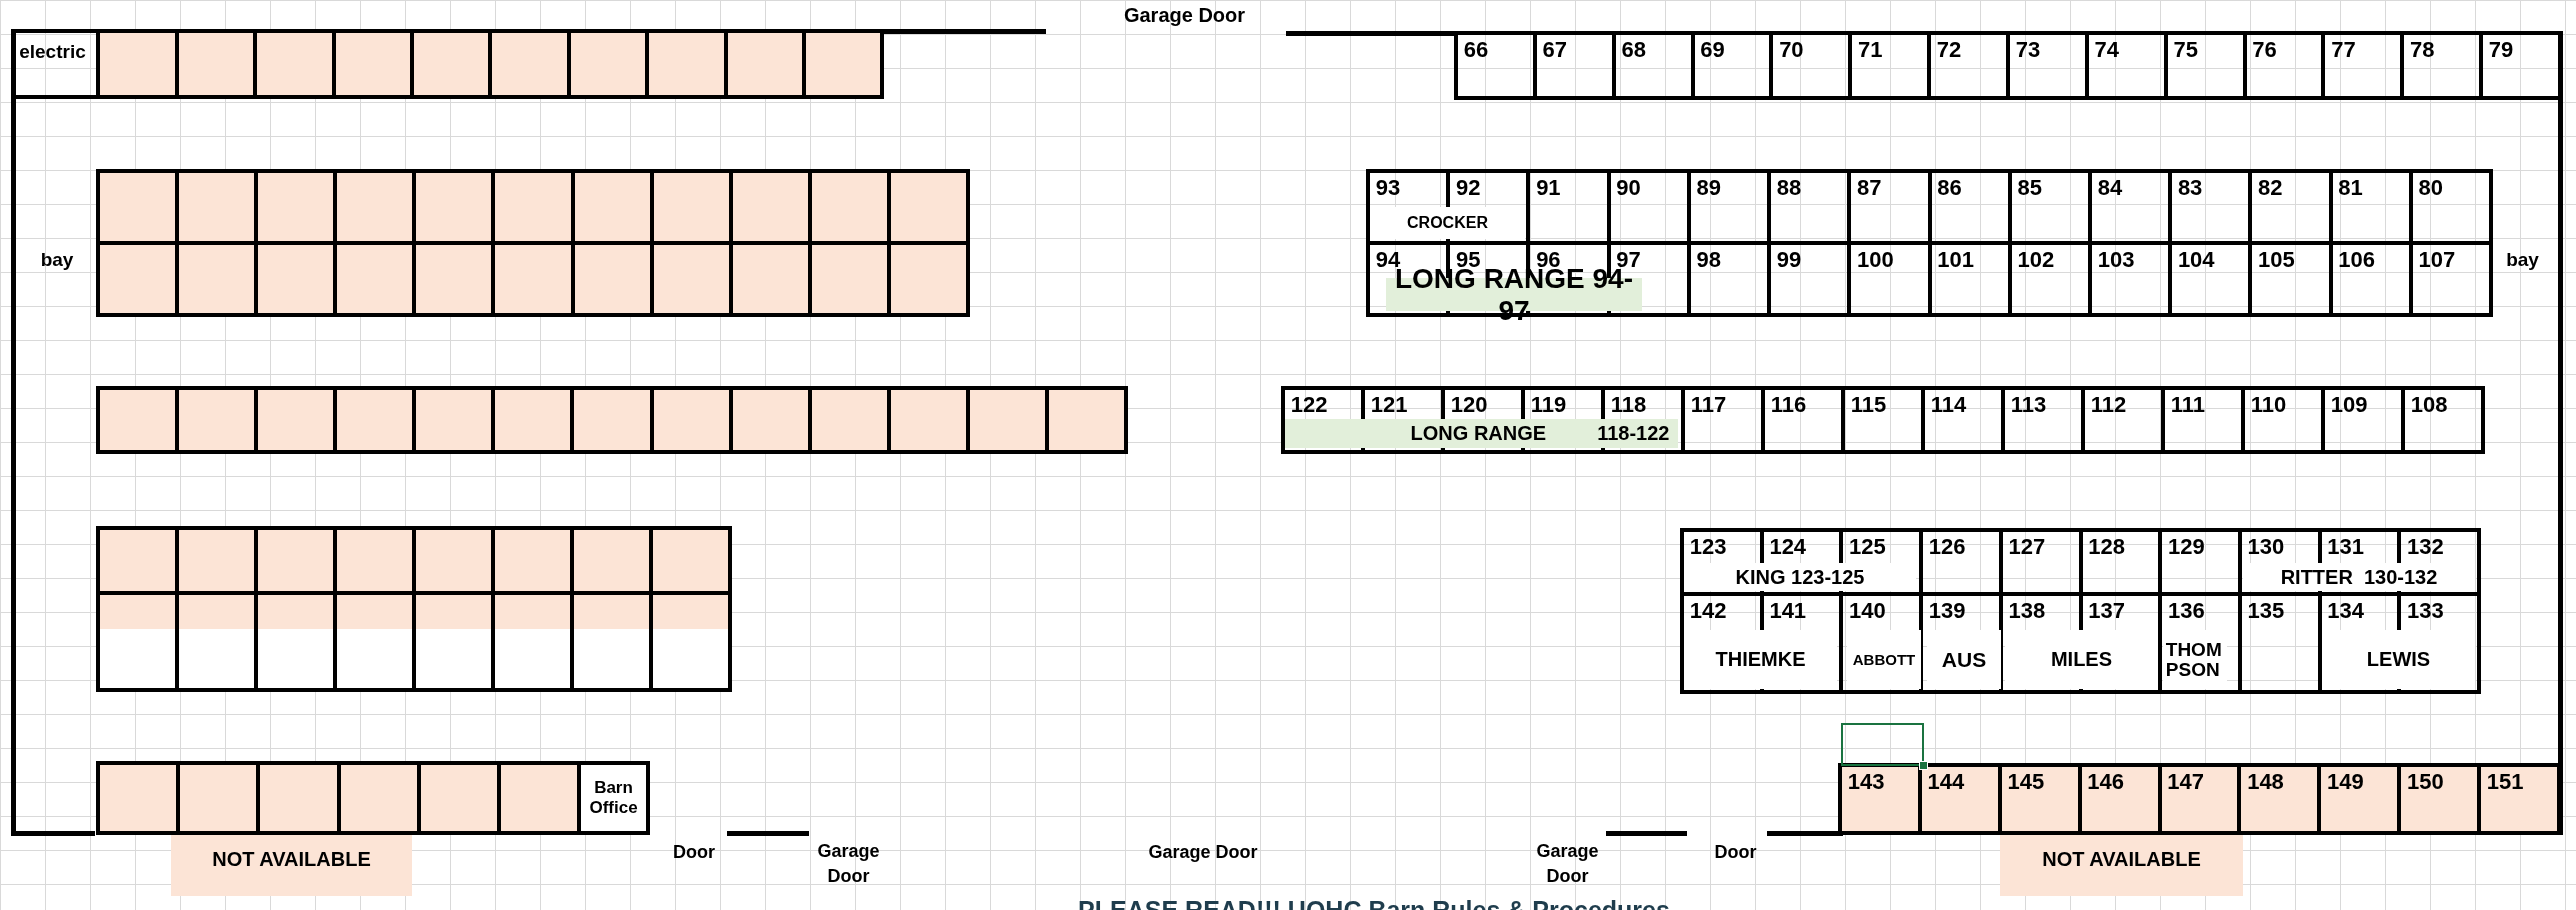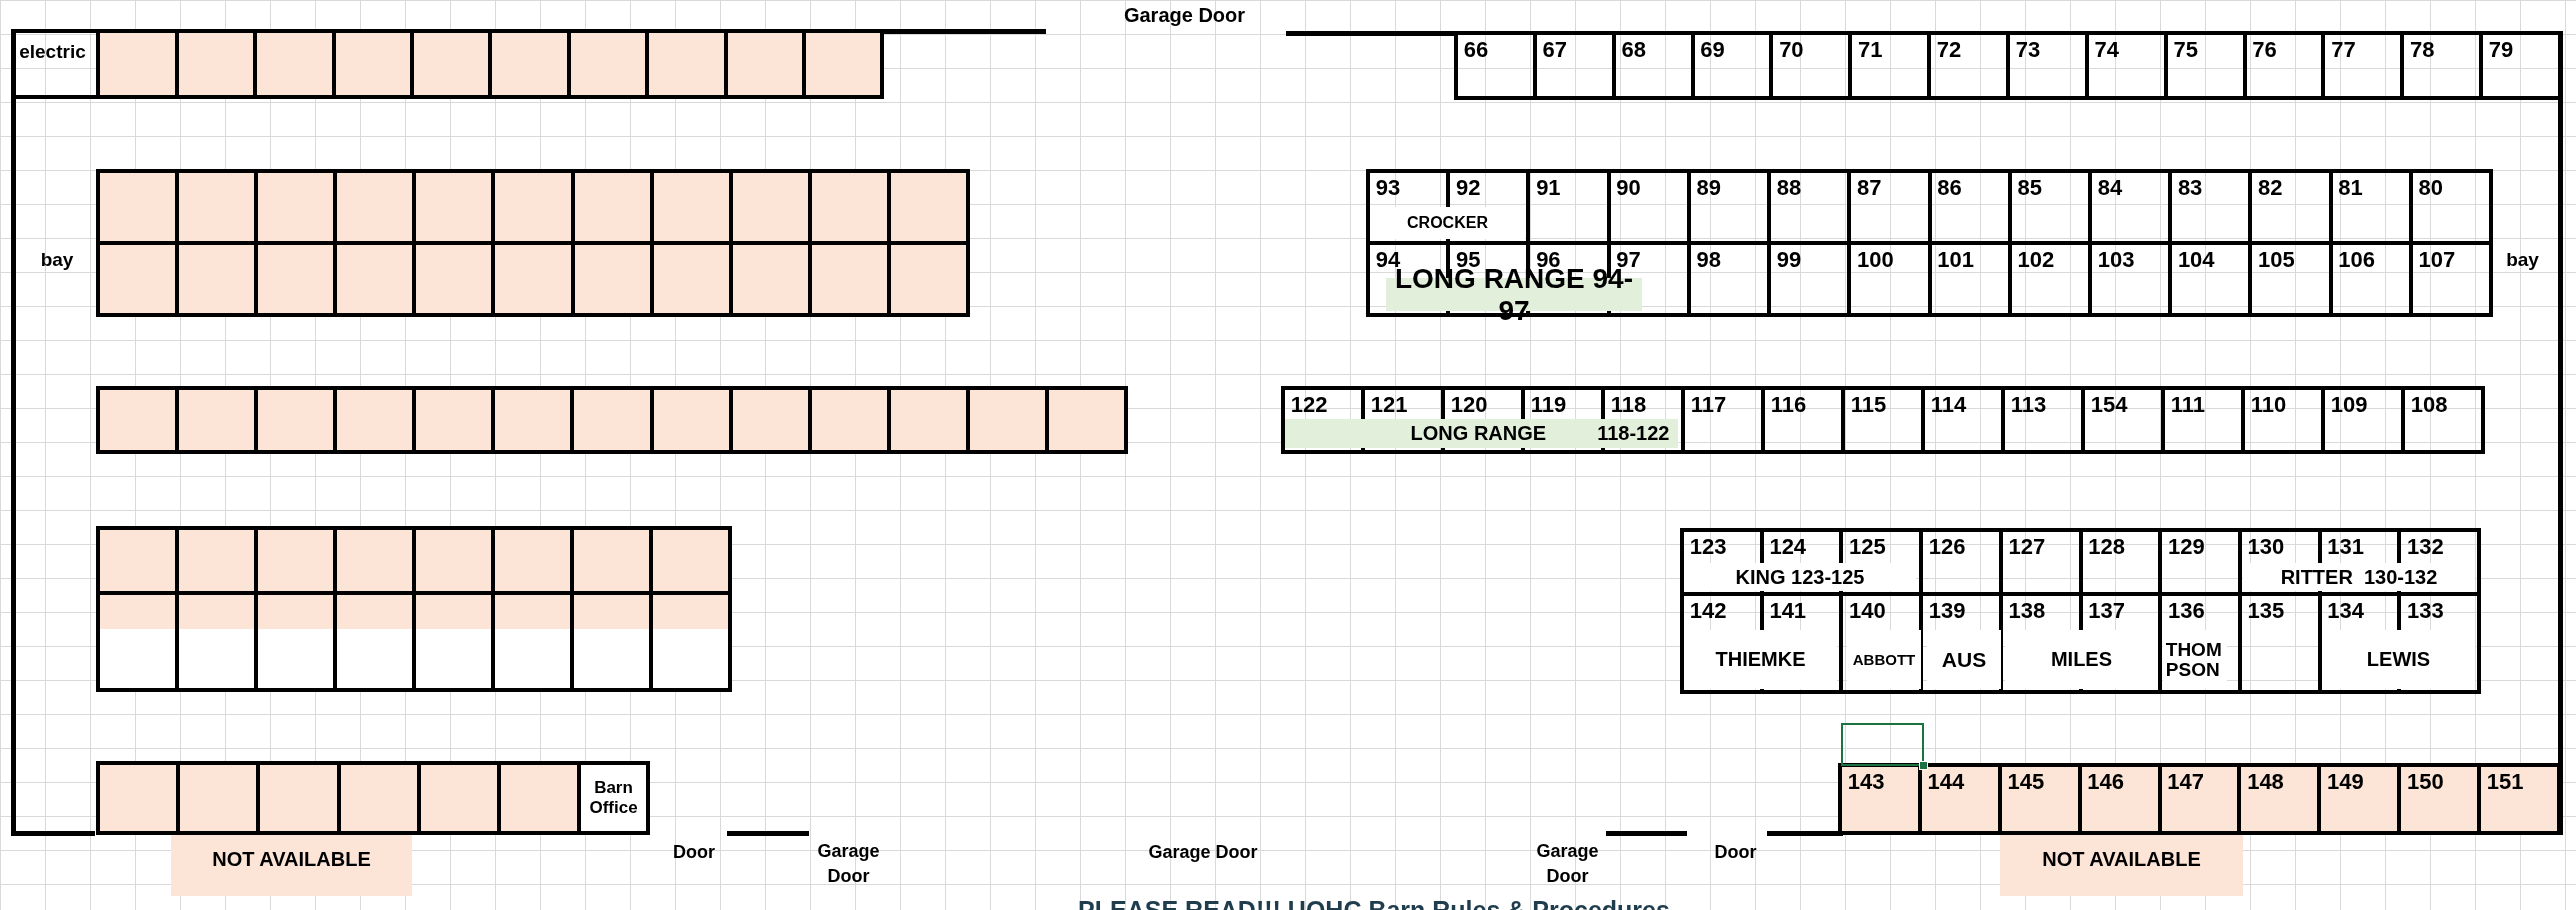--- a/index.html
+++ b/index.html
@@ -185,21 +185,21 @@
     <div class="cell num">122</div>
         <div class="cell num">121</div>
         <div class="cell num">120</div>
         <div class="cell num">119</div>
         <div class="cell num">118</div>
         <div class="cell num">117</div>
         <div class="cell num">116</div>
         <div class="cell num">115</div>
         <div class="cell num">114</div>
         <div class="cell num">113</div>
-        <div class="cell num">154</div>
+        <div class="cell num">112</div>
         <div class="cell num">111</div>
         <div class="cell num">110</div>
         <div class="cell num">109</div>
         <div class="cell num">108</div>
       </div>
     <div class="ov green" style="left:0;top:29px;width:393px;height:29px;font-size:20px;justify-content:center;gap:51px;padding-left:117px;">
       <span>LONG RANGE</span>
       <span>118-122</span>
     </div>
   </div>

